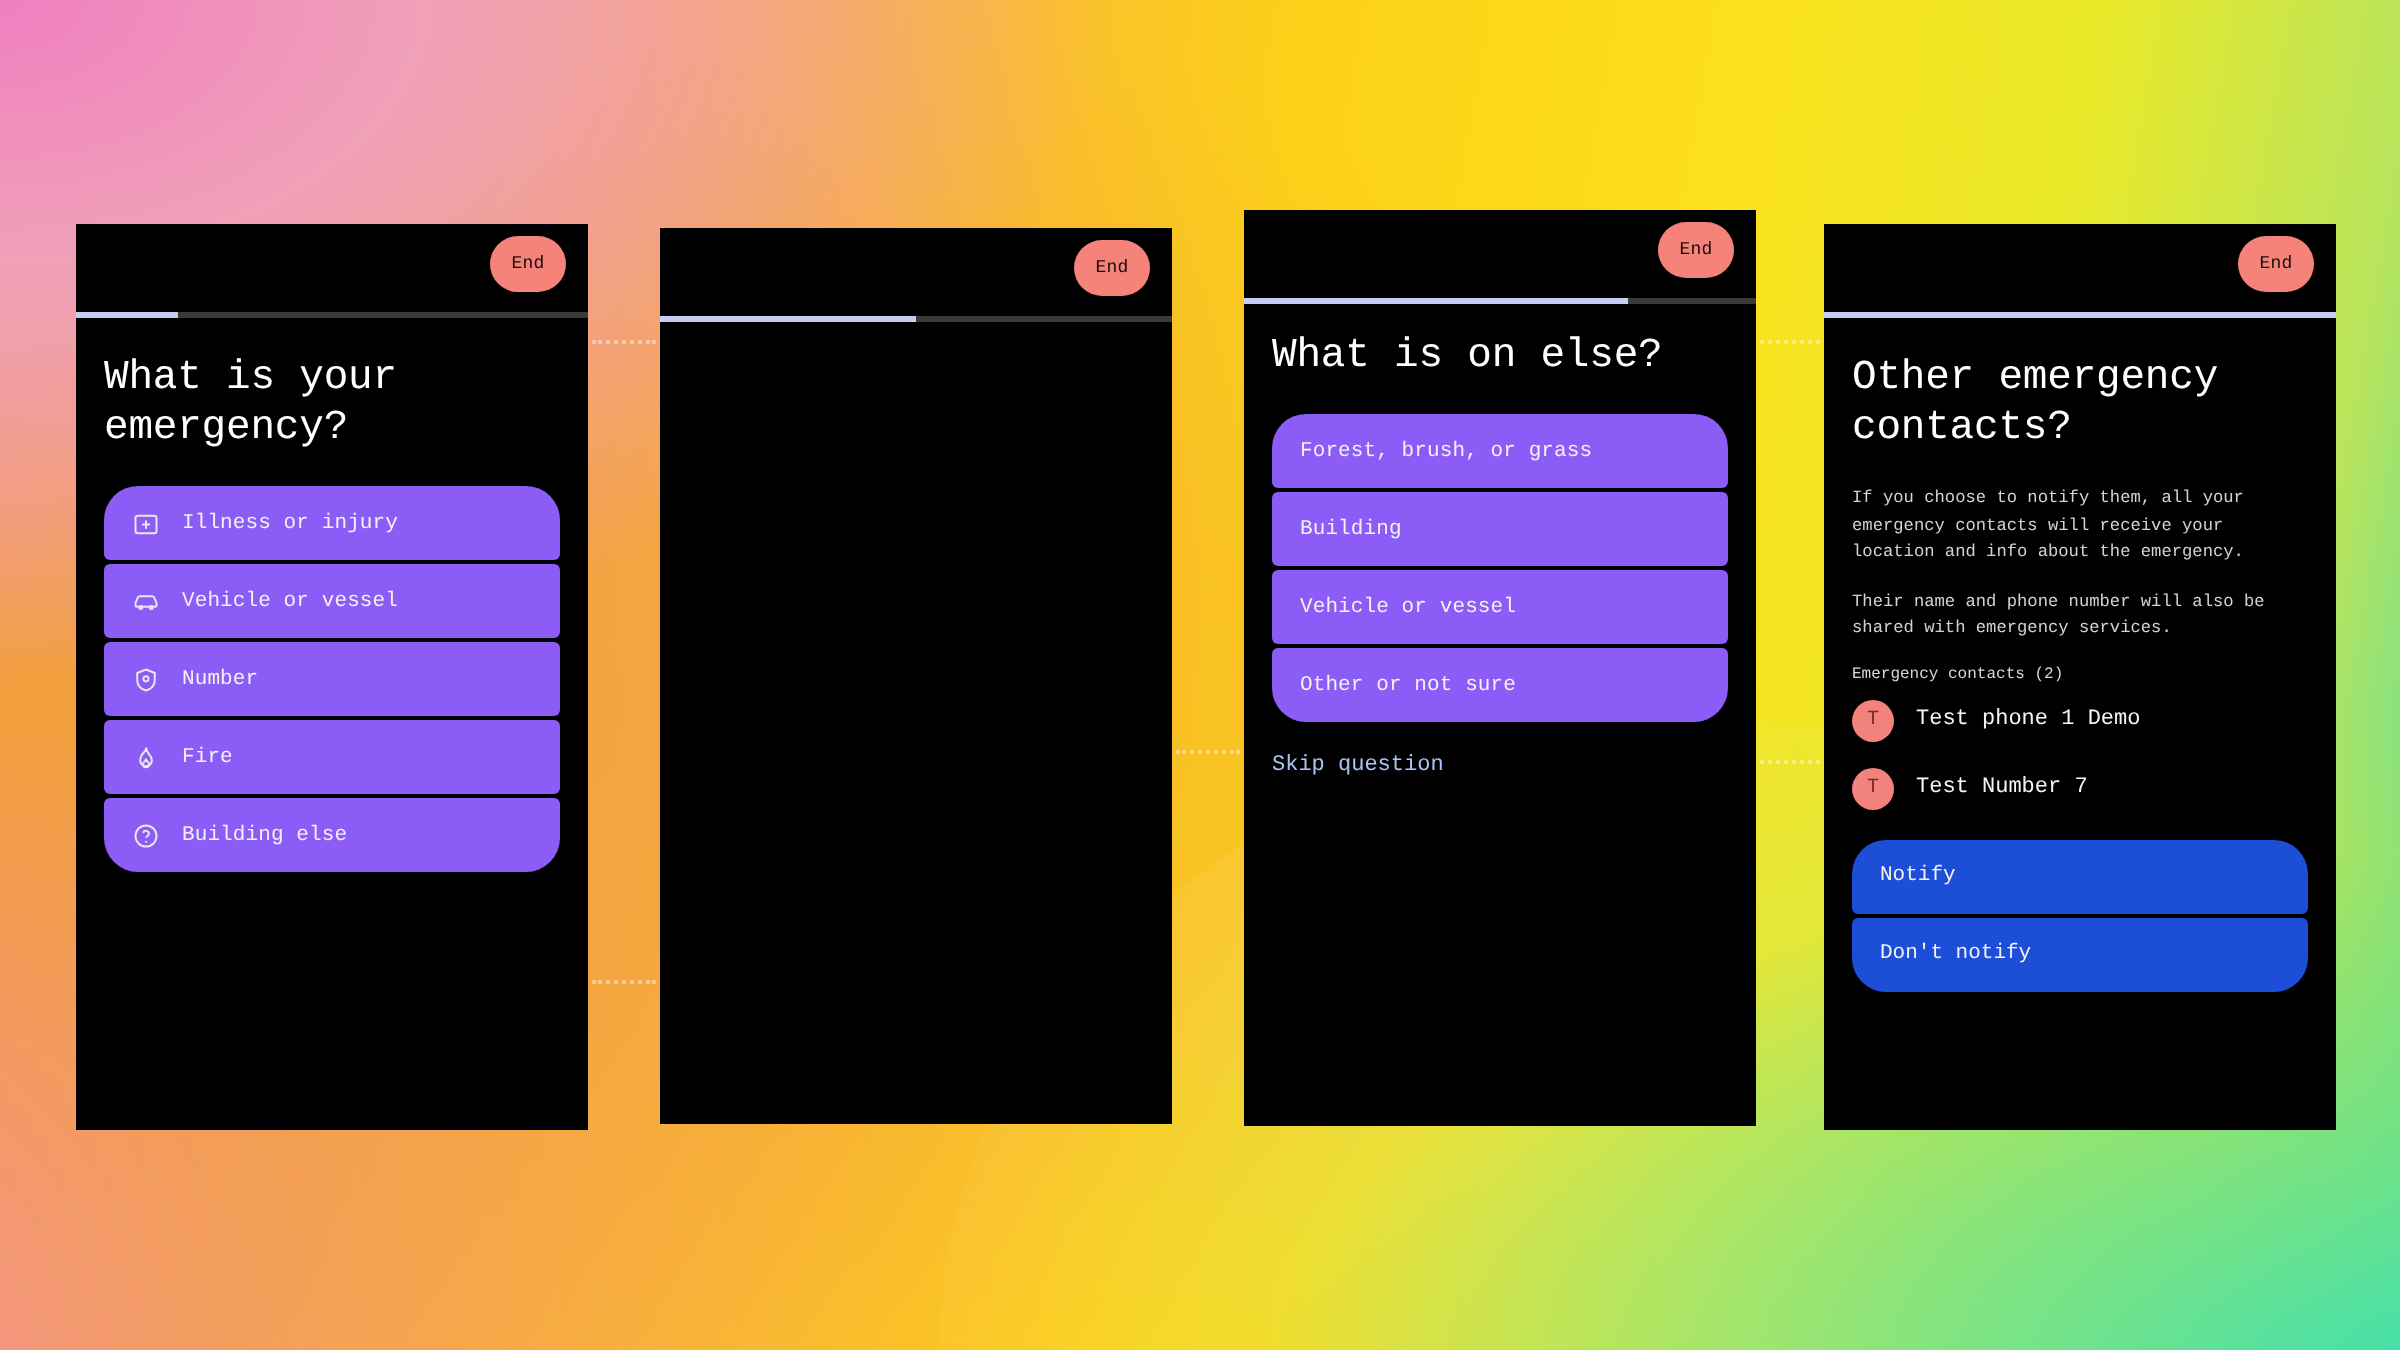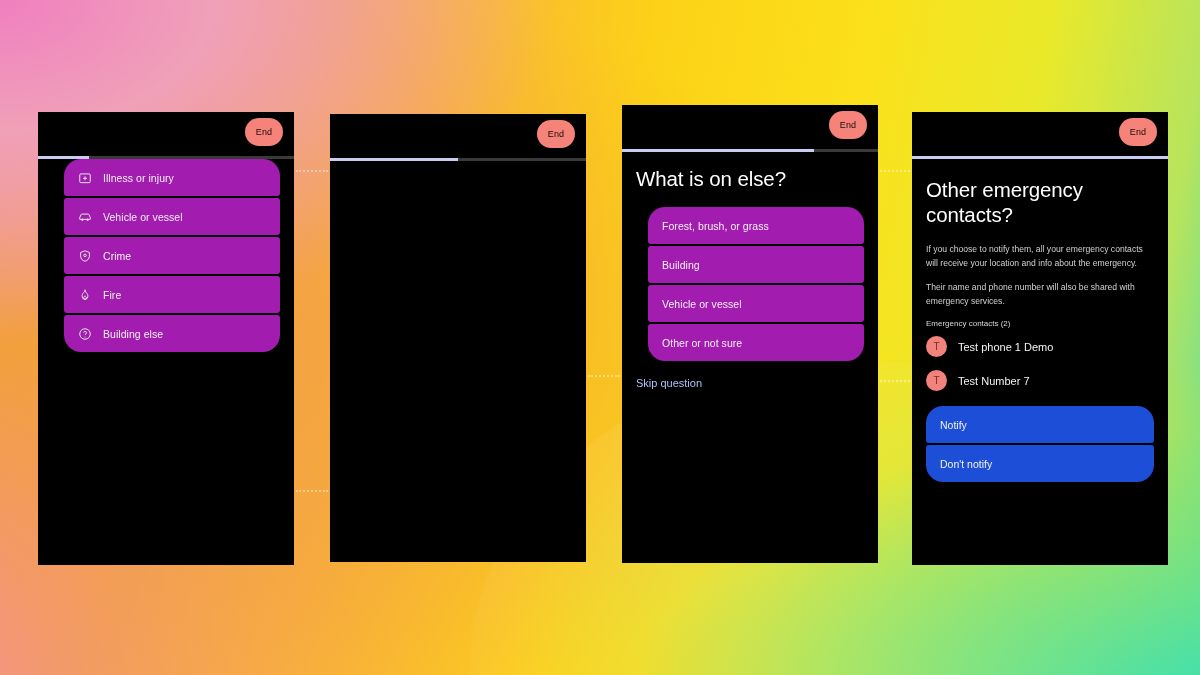--- a/index.html
+++ b/index.html
@@ -15,20 +15,21 @@
     position: relative;
     width: 1200px;
     height: 675px;
     background:
       radial-gradient(120% 95% at 103% 103%, #3fe0b0 0%, rgba(63,224,176,0) 42%),
       radial-gradient(95% 85% at 88% 92%, #c6e53a 0%, rgba(198,229,58,0) 48%),
       radial-gradient(110% 120% at 0% 0%, #f07fc0 0%, #f0a0b8 16%, rgba(240,160,184,0) 42%),
       radial-gradient(130% 115% at 2% 52%, #f2a03c 0%, rgba(242,160,60,0) 55%),
       linear-gradient(100deg, #f389bd 0%, #f39a6e 16%, #f9b33c 33%, #fcd117 50%, #fbe01a 66%, #e9e92a 80%, #b8e45c 92%, #54dfa8 100%);
     overflow: hidden;
+    font-family: Liberation Mono, monospace;
   }
 
   
   #sheen {
     position: absolute;
     left: 470px; top: 360px;
     width: 760px; height: 620px;
     border-radius: 50%;
     background: radial-gradient(circle at 35% 30%, rgba(255,255,255,0.10), rgba(255,255,255,0.02) 55%, rgba(255,255,255,0) 72%);
     pointer-events: none;
@@ -94,31 +95,30 @@
     letter-spacing: -0.1px;
     margin-top: 18px;
     margin-bottom: 16px;
     color: #ffffff;
   }
   .title.small-top { margin-top: 14px; }
 
   .options { display: flex; flex-direction: column; gap: 2px; }
 
   .option {
-    background: #a21caf;
+    background: #8b5cf6;
     min-height: 37px;
     display: flex;
     align-items: center;
     gap: 11px;
     padding: 0 14px;
     font-size: 10.5px;
     color: #f2f2f2;
     border-radius: 3px;
     letter-spacing: 0.05px;
-    margin-left: 12px;
   }
   .options .option:first-child { border-radius: 17px 17px 3px 3px; }
   .options .option:last-child  { border-radius: 3px 3px 17px 17px; }
 
   .option .ic { width: 14px; height: 14px; flex: 0 0 14px; display: block; }
   .option .ic svg { width: 14px; height: 14px; display: block; }
 
   .skip {
     text-align: left;
     font-size: 11px;
@@ -186,20 +186,21 @@
   <div class="dotted-link" style="left:880px; top:380px; width:30px;"></div>
 
   <div class="phone" style="left:38px; top:112px; height:453px;">
     <div class="statusbar">
       <div class="end-btn">End</div>
     </div>
     <div class="progress">
       <div class="bar" style="width:20%"></div>
     </div>
     <div class="screen">
+      <div class="title">What is your emergency?</div>
       <div class="options">
 
         <div class="option">
           <span class="ic">
             <svg viewBox="0 0 24 24" fill="none" stroke="#e8e8e8" stroke-width="1.7">
               <rect x="3" y="5" width="18" height="15" rx="2"></rect>
               <path d="M12 9v7M8.5 12.5h7"></path>
             </svg>
           </span>
           <span>Illness or injury</span>
@@ -218,21 +219,21 @@
         </div>
 
 
         <div class="option">
           <span class="ic">
             <svg viewBox="0 0 24 24" fill="none" stroke="#e8e8e8" stroke-width="1.7">
               <path d="M12 3l7.5 3v6.2c0 4.5-3.2 7.6-7.5 8.8-4.3-1.2-7.5-4.3-7.5-8.8V6z"></path>
               <circle cx="12" cy="11" r="2.2"></circle>
             </svg>
           </span>
-          <span>Crime</span>
+          <span>Number</span>
         </div>
 
         <div class="option">
           <span class="ic">
             <svg viewBox="0 0 24 24" fill="none" stroke="#e8e8e8" stroke-width="1.7">
               <path d="M12 3c.6 3-2.2 4.2-3.6 6.4C7 11.8 7 13.4 7 14a5 5 0 0 0 10 0c0-2.4-1.3-4.2-2.6-5.6C13.2 7.2 12.6 5.4 12 3z"></path>
               <path d="M12 20a2.6 2.6 0 0 0 2.6-2.6c0-1.6-1.6-2.4-2.6-4-1 1.6-2.6 2.4-2.6 4A2.6 2.6 0 0 0 12 20z"></path>
             </svg>
           </span>
           <span>Fire</span>

